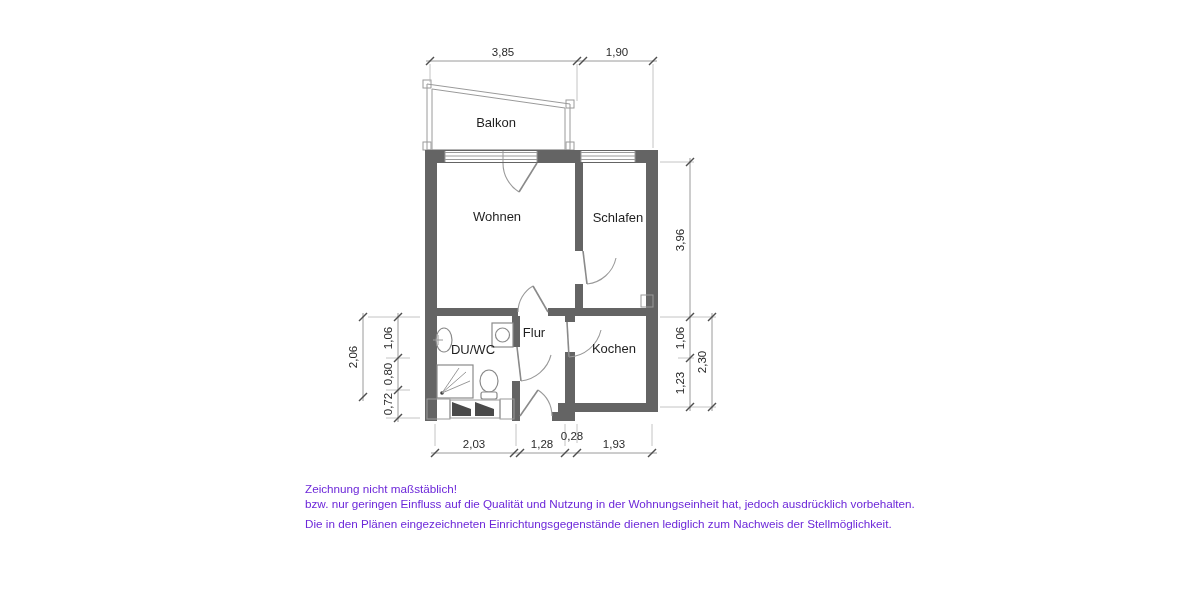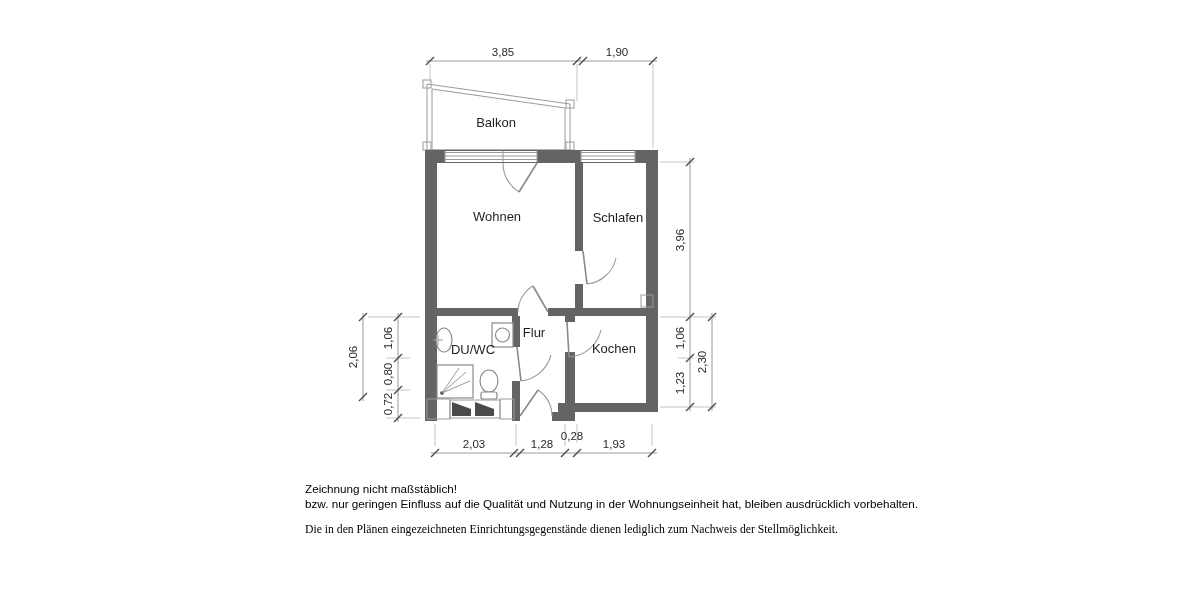--- a/index.html
+++ b/index.html
@@ -8,23 +8,23 @@
   svg{position:absolute;left:0;top:0;}
   .room-label{font-family:"Liberation Sans", sans-serif;font-size:13px;fill:#1f1f1f;}
   .dim-label{font-family:"Liberation Sans", sans-serif;font-size:11.5px;fill:#2a2a2a;}
   .dimline{stroke:#9a9a9a;stroke-width:1;}
   .ext{stroke:#b5b5b5;stroke-width:0.8;}
   .tick{stroke:#4f4f4f;stroke-width:1.4;}
   .thin{stroke:#9a9a9a;stroke-width:1;fill:none;}
   .fixture{stroke:#8a8a8a;stroke-width:1.2;fill:#ffffff;}
   .door{stroke:#9a9a9a;stroke-width:1.1;fill:none;}
   .leaf{stroke:#8a8a8a;stroke-width:1.6;}
-  .notes{position:absolute;left:305px;top:481px;width:620px;color:#000000;}
+  .notes{position:absolute;left:305px;top:481px;width:620px;color:#6d28d9;}
   .notes p{margin:0;font-size:11.7px;line-height:15px;}
-  .notes p.gap{margin-top:11px;font-family:Liberation Serif, serif;}
+  .notes p.gap{margin-top:5px;}
 </style>
 </head>
 <body>
 
 <div class="canvas">
 <svg width="1200" height="600" viewBox="0 0 1200 600">
   <defs>
     <pattern id="xhatch" width="6" height="6" patternUnits="userSpaceOnUse">
       <rect width="6" height="6" fill="#ffffff"></rect>
       <path d="M0 0 L6 6 M6 0 L0 6" stroke="#6e6e6e" stroke-width="1"></path>
@@ -198,16 +198,16 @@
     <line class="tick" x1="394" y1="394" x2="402" y2="386"></line>
     <line class="tick" x1="394" y1="422" x2="402" y2="414"></line>
     <text class="dim-label" text-anchor="middle" x="392" y="338" transform="rotate(-90 392 338)">1,06</text>
     <text class="dim-label" text-anchor="middle" x="392" y="374" transform="rotate(-90 392 374)">0,80</text>
     <text class="dim-label" text-anchor="middle" x="392" y="404" transform="rotate(-90 392 404)">0,72</text>
   </g>
 </svg>
 
 <div class="notes">
   <p>Zeichnung nicht maßstäblich!</p>
-  <p>bzw. nur geringen Einfluss auf die Qualität und Nutzung in der Wohnungseinheit hat, bleiben ausdrücklich vorbehalten.</p>
+  <p>bzw. nur geringen Einfluss auf die Qualität und Nutzung in der Wohnungseinheit hat, jedoch ausdrücklich vorbehalten.</p>
   <p class="gap">Die in den Plänen eingezeichneten Einrichtungsgegenstände dienen lediglich zum Nachweis der Stellmöglichkeit.</p>
 </div>
 </div>
 
 </body></html>

